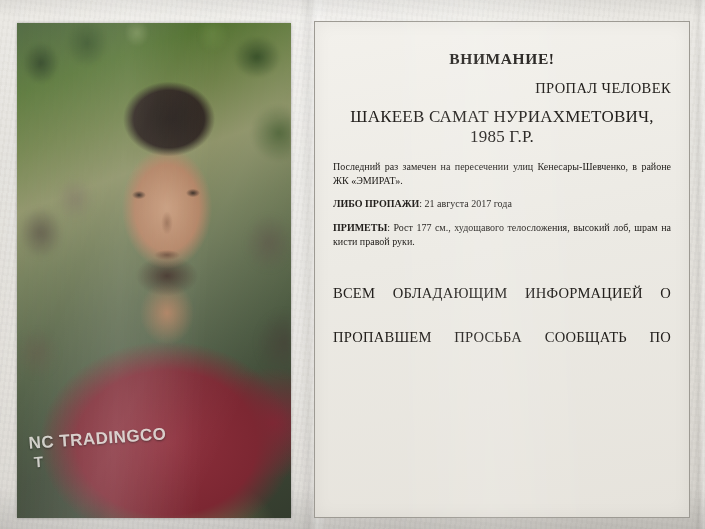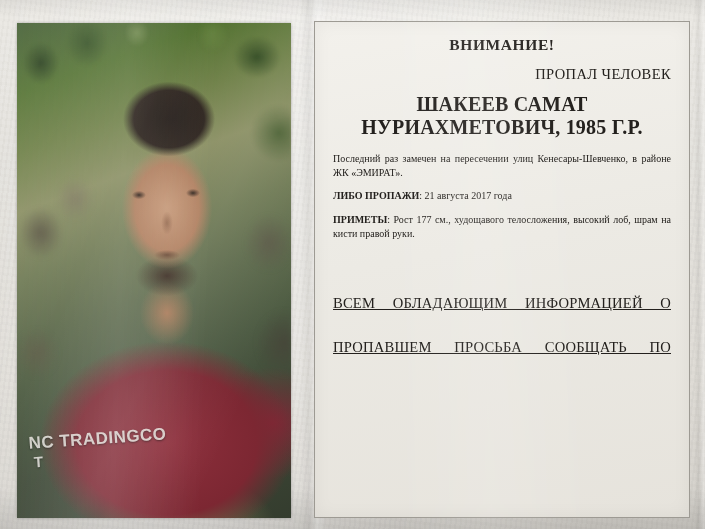--- a/index.html
+++ b/index.html
@@ -141,59 +141,58 @@
   
   .notice {
     position: absolute;
     left: 314px;
     top: 21px;
     width: 376px;
     height: 497px;
     border: 1px solid #9d9a93;
     background: linear-gradient(170deg, #f3f1ec 0%, #eceae4 45%, #e6e3dc 100%);
     box-shadow: inset 0 0 18px rgba(0,0,0,.05);
-    padding: 10px 18px 10px 18px;
+    padding: 24px 18px 10px 18px;
     box-sizing: border-box;
     color: #23201d;
   }
   .n-title {
     text-align: center;
     font-weight: bold;
     font-size: 15.5px;
     letter-spacing: .6px;
     margin: 4px 0 12px 0;
   }
   .n-sub {
     text-align: right;
     font-size: 14.5px;
     letter-spacing: .4px;
     margin: 0 0 10px 0;
   }
   .n-name {
     text-align: center;
-    font-weight: bold;
-    font-size: 20px;
+    font-weight: normal;
+    font-size: 17px;
     letter-spacing: .2px;
     margin: 0 0 13px 0;
   }
   .n-para {
     font-size: 10px;
     line-height: 1.42;
     text-align: justify;
     margin: 0 0 9px 0;
   }
   .n-para b { font-weight: bold; }
   .n-call {
-    margin-top: 52px;
+    margin-top: 34px;
     font-size: 14.6px;
     line-height: 1.5;
     text-align: justify;
     text-align-last: left;
     letter-spacing: .2px;
-    text-decoration: underline;
   }
   .n-call .spread {
     display: block;
     text-align: justify;
   }
   .n-call .spread::after {
     content: "";
     display: inline-block;
     width: 100%;
   }

